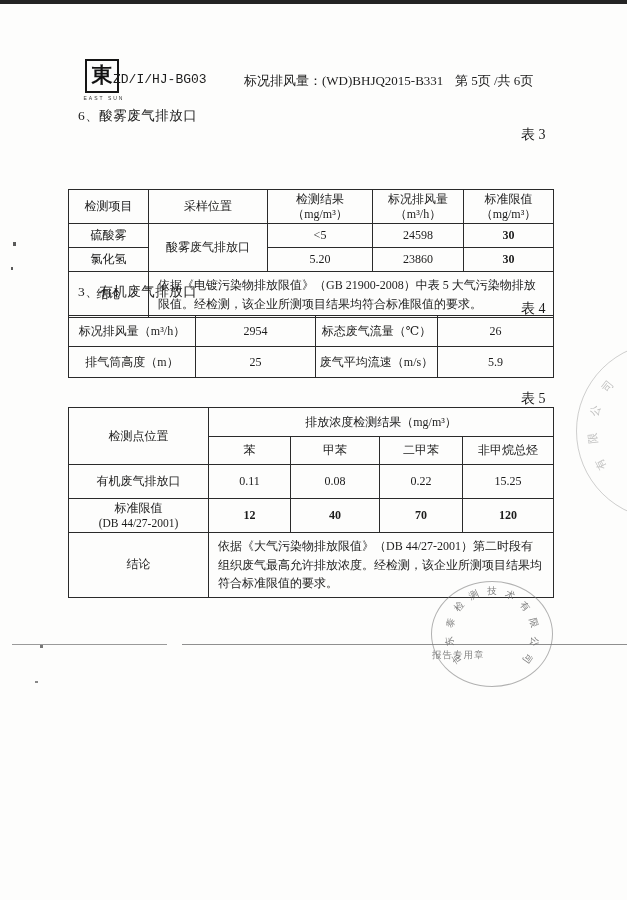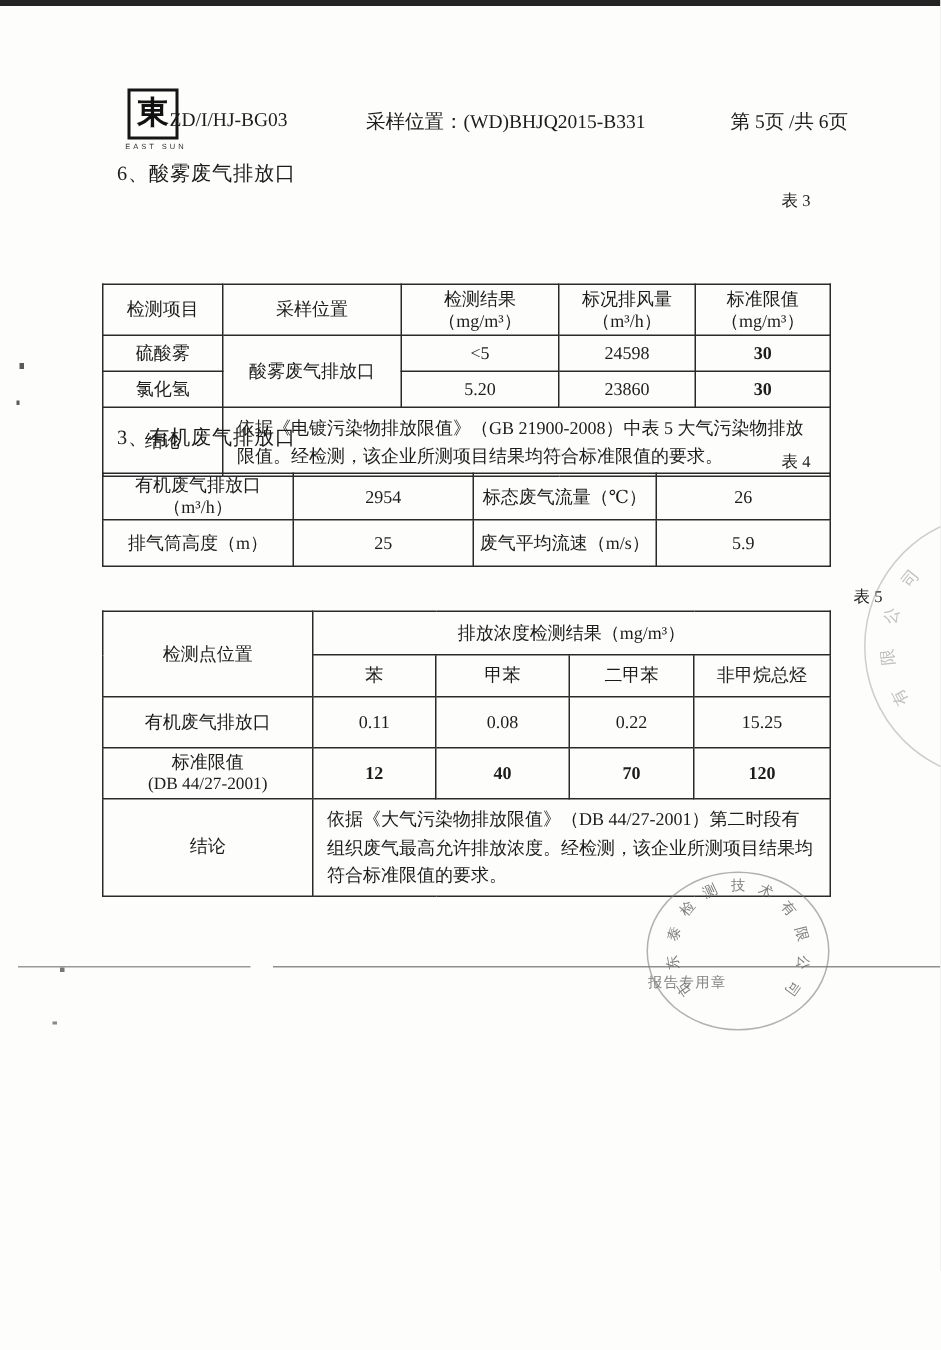--- a/index.html
+++ b/index.html
@@ -5,32 +5,32 @@
   html,body{margin:0;padding:0;background:#e9e9e9;}
   .page{position:relative;width:627px;height:900px;margin:0 auto;background:#fdfdfc;
         overflow:hidden;font-family:"Liberation Serif","DejaVu Serif",serif;color:#1c1c1c;}
   .topbar{position:absolute;top:0;left:0;width:627px;height:4px;background:#242424;}
 
   
   .logo-box{position:absolute;left:85px;top:59px;width:30px;height:30px;border:2px solid #151515;
             text-align:center;line-height:29px;font-size:21px;font-weight:bold;color:#111;}
   .logo-caption{position:absolute;left:82px;top:95px;width:44px;text-align:center;font-size:5px;
                 letter-spacing:2px;color:#333;font-family:"Liberation Sans",sans-serif;}
-  .doc-code{position:absolute;left:113px;top:72px;font-size:13px;}
+  .doc-code{position:absolute;left:113px;top:72px;font-size:13px;font-family:Liberation Mono, monospace;}
   .commission{position:absolute;left:244px;top:72px;font-size:13px;}
-  .page-info{position:absolute;left:455px;top:72px;font-size:13px;margin-left:32px;}
+  .page-info{position:absolute;left:455px;top:72px;font-size:13px;}
 
   
   .sec-title{position:absolute;font-size:13.5px;letter-spacing:0.5px;}
   .title-acid{left:78px;top:107px;}
   .title-org{left:78px;top:283px;}
-  .tbl-tag{position:absolute;font-size:11px;}
+  .tbl-tag{position:absolute;font-size:14px;}
   .tag3{left:521px;top:126px;}
   .tag4{left:521px;top:300px;}
-  .tag5{left:521px;top:390px;margin-left:48px;}
+  .tag5{left:521px;top:390px;}
 
   
   table{border-collapse:collapse;table-layout:fixed;width:485px;}
   td,th{border:1px solid #2a2a2a;font-size:12px;font-weight:normal;text-align:center;
         vertical-align:middle;padding:0 2px;line-height:1.25;}
   .t3{position:absolute;left:68px;top:145px;margin-top:44px;}
   .t4{position:absolute;left:68px;top:315px;}
   .t5{position:absolute;left:68px;top:407px;}
   .hdr2 div{display:block;}
   .concl-cell{text-align:left;padding:4px 9px;line-height:1.55;}
@@ -81,21 +81,21 @@
 </style>
 </head>
 <body>
 
 <div class="page">
   <div class="topbar"></div>
 
   <div class="logo-box">東</div>
   <div class="logo-caption">EAST SUN</div>
   <div class="doc-code">ZD/I/HJ-BG03</div>
-  <div class="commission">采样位置：(WD)BHJQ2015-B331</div>
+  <div class="commission">标况排风量：(WD)BHJQ2015-B331</div>
   <div class="page-info">第 5页 /共 6页</div>
 
   <div class="sec-title title-acid">6、酸雾废气排放口</div>
   <div class="tbl-tag tag3">表 3</div>
 
   <table class="t3">
     <colgroup>
         <col style="width:80px">
         <col style="width:119px">
         <col style="width:105px">
@@ -150,21 +150,21 @@
 
   <table class="t4">
     <colgroup>
         <col style="width:127px">
         <col style="width:120px">
         <col style="width:122px">
         <col style="width:116px">
       </colgroup>
     <tbody>
         <tr style="height:31px">
-      <td>有机废气排放口（m³/h）</td>
+      <td>标况排风量（m³/h）</td>
       <td>2954</td>
       <td>标态废气流量（℃）</td>
       <td>26</td>
     </tr>
     <tr style="height:31px">
       <td>排气筒高度（m）</td>
       <td>25</td>
       <td>废气平均流速（m/s）</td>
       <td>5.9</td>
     </tr>

